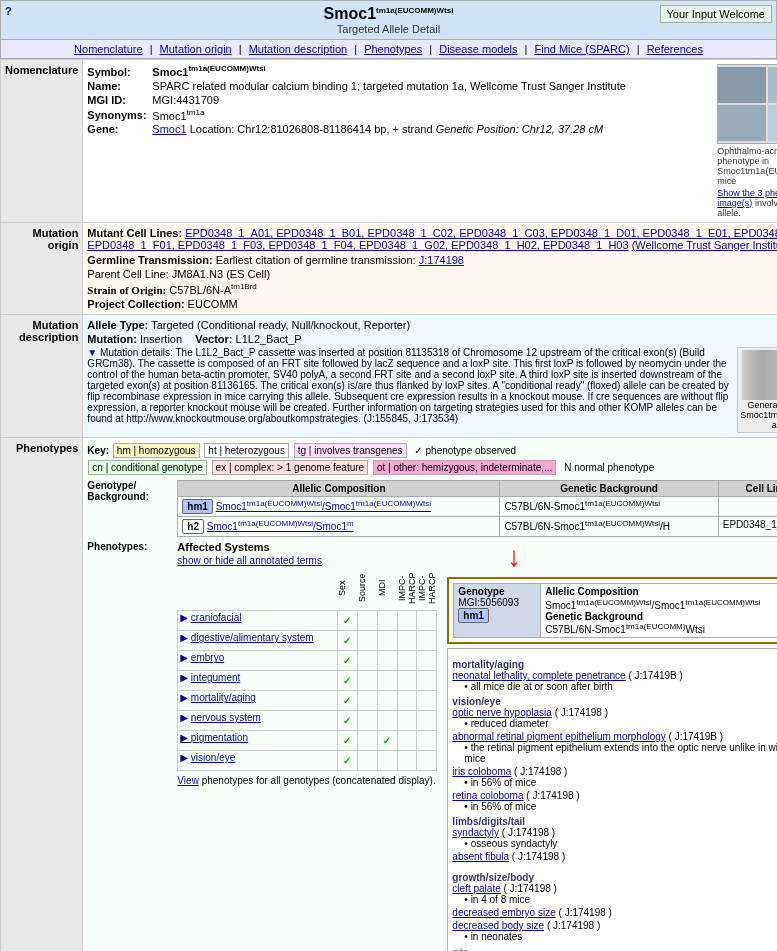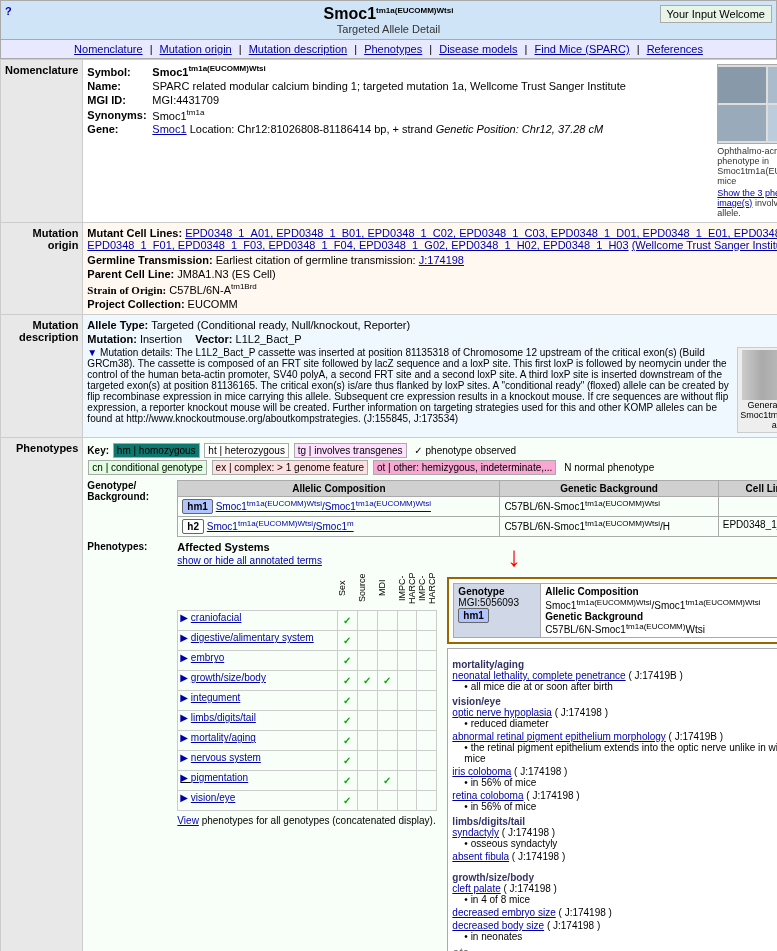--- a/index.html
+++ b/index.html
@@ -31,21 +31,21 @@
     .sec-mutation-desc { background: #f0f8ff; }
     .sec-phenotypes { background: #f8fff8; }
     
     .label-cell { background: #e8e8e8; font-weight: bold; font-size: 11px; text-align: right; padding: 4px 6px; vertical-align: top; width: 90px; }
     
     sup { font-size: 8px; }
     
     a { color: #00a; text-decoration: underline; cursor: pointer; }
     
     .key-box { display: inline-block; border: 1px solid #aaa; padding: 1px 3px; margin: 1px; font-size: 10px; background: #f9a8d4; }
-    .key-hm { background: #0f766e; }
+    .key-hm { background: #fef9c3; }
     .key-ht { background: #fff; }
     .key-cn { background: #e0ffe0; }
     .key-ex { background: #ffe0e0; }
     
     .hm1-badge { display: inline-block; background: #b0c4ff; border: 1px solid #666; padding: 1px 4px; font-size: 10px; border-radius: 2px; font-weight: bold; }
     .h2-badge { display: inline-block; background: #fff; border: 1px solid #666; padding: 1px 4px; font-size: 10px; border-radius: 2px; font-weight: bold; }
     
     .checkmark { color: #0a0; font-weight: bold; }
     .pheno-system { font-weight: bold; color: #336; margin-top: 6px; }
     .pheno-bullet { margin-left: 12px; }
@@ -141,21 +141,21 @@
           <a>EPD0348_1_A01, EPD0348_1_B01, EPD0348_1_C02, EPD0348_1_C03, EPD0348_1_D01, EPD0348_1_E01, EPD0348_1_E02, EPD0348_1_F01, EPD0348_1_F03, EPD0348_1_F04, EPD0348_1_G02, EPD0348_1_H02, EPD0348_1_H03</a>
           <a>(Wellcome Trust Sanger Institute)</a>
         </span>
       </div>
       <div style="margin-bottom:2px;">
         <span style="font-weight:bold;">Germline Transmission:</span>
         <span>Earliest citation of germline transmission: </span>
         <a>J:174198</a>
       </div>
       <div style="margin-bottom:2px;">
-        <span style="font-weight:bold;">Parent Cell Line:</span>
+        <span style="font-weight:normal;">Parent Cell Line:</span>
         <span>JM8A1.N3 (ES Cell)</span>
       </div>
       <div style="margin-bottom:2px;">
         <span style="font-weight:bold;font-family:Liberation Serif, serif;">Strain of Origin:</span>
         <span>C57BL/6N-A<sup>tm1Brd</sup></span>
       </div>
       <div>
         <span style="font-weight:bold;">Project Collection:</span>
         <span>EUCOMM</span>
       </div>
@@ -269,37 +269,21 @@
             </tr>
             <tr>
               <td style="padding:1px 2px;"><span style="color:#00a;">▶</span> <a>embryo</a></td>
               <td class="checkmark" style="text-align:center;">✓</td>
               <td></td>
                     <td></td>
                     <td></td>
                     <td></td>
             </tr>
             <tr>
-              <td style="padding:1px 2px;"><span style="color:#00a;">▶</span> <a>growth/size/body</a></td>
-              <td class="checkmark" style="text-align:center;">✓</td>
-              <td class="checkmark" style="text-align:center;">✓</td>
-              <td class="checkmark" style="text-align:center;">✓</td>
-              <td></td>
-                    <td></td>
-            </tr>
-            <tr>
               <td style="padding:1px 2px;"><span style="color:#00a;">▶</span> <a>integument</a></td>
-              <td class="checkmark" style="text-align:center;">✓</td>
-              <td></td>
-                    <td></td>
-                    <td></td>
-                    <td></td>
-            </tr>
-            <tr>
-              <td style="padding:1px 2px;"><span style="color:#00a;">▶</span> <a>limbs/digits/tail</a></td>
               <td class="checkmark" style="text-align:center;">✓</td>
               <td></td>
                     <td></td>
                     <td></td>
                     <td></td>
             </tr>
             <tr>
               <td style="padding:1px 2px;"><span style="color:#00a;">▶</span> <a>mortality/aging</a></td>
               <td class="checkmark" style="text-align:center;">✓</td>
               <td></td>

